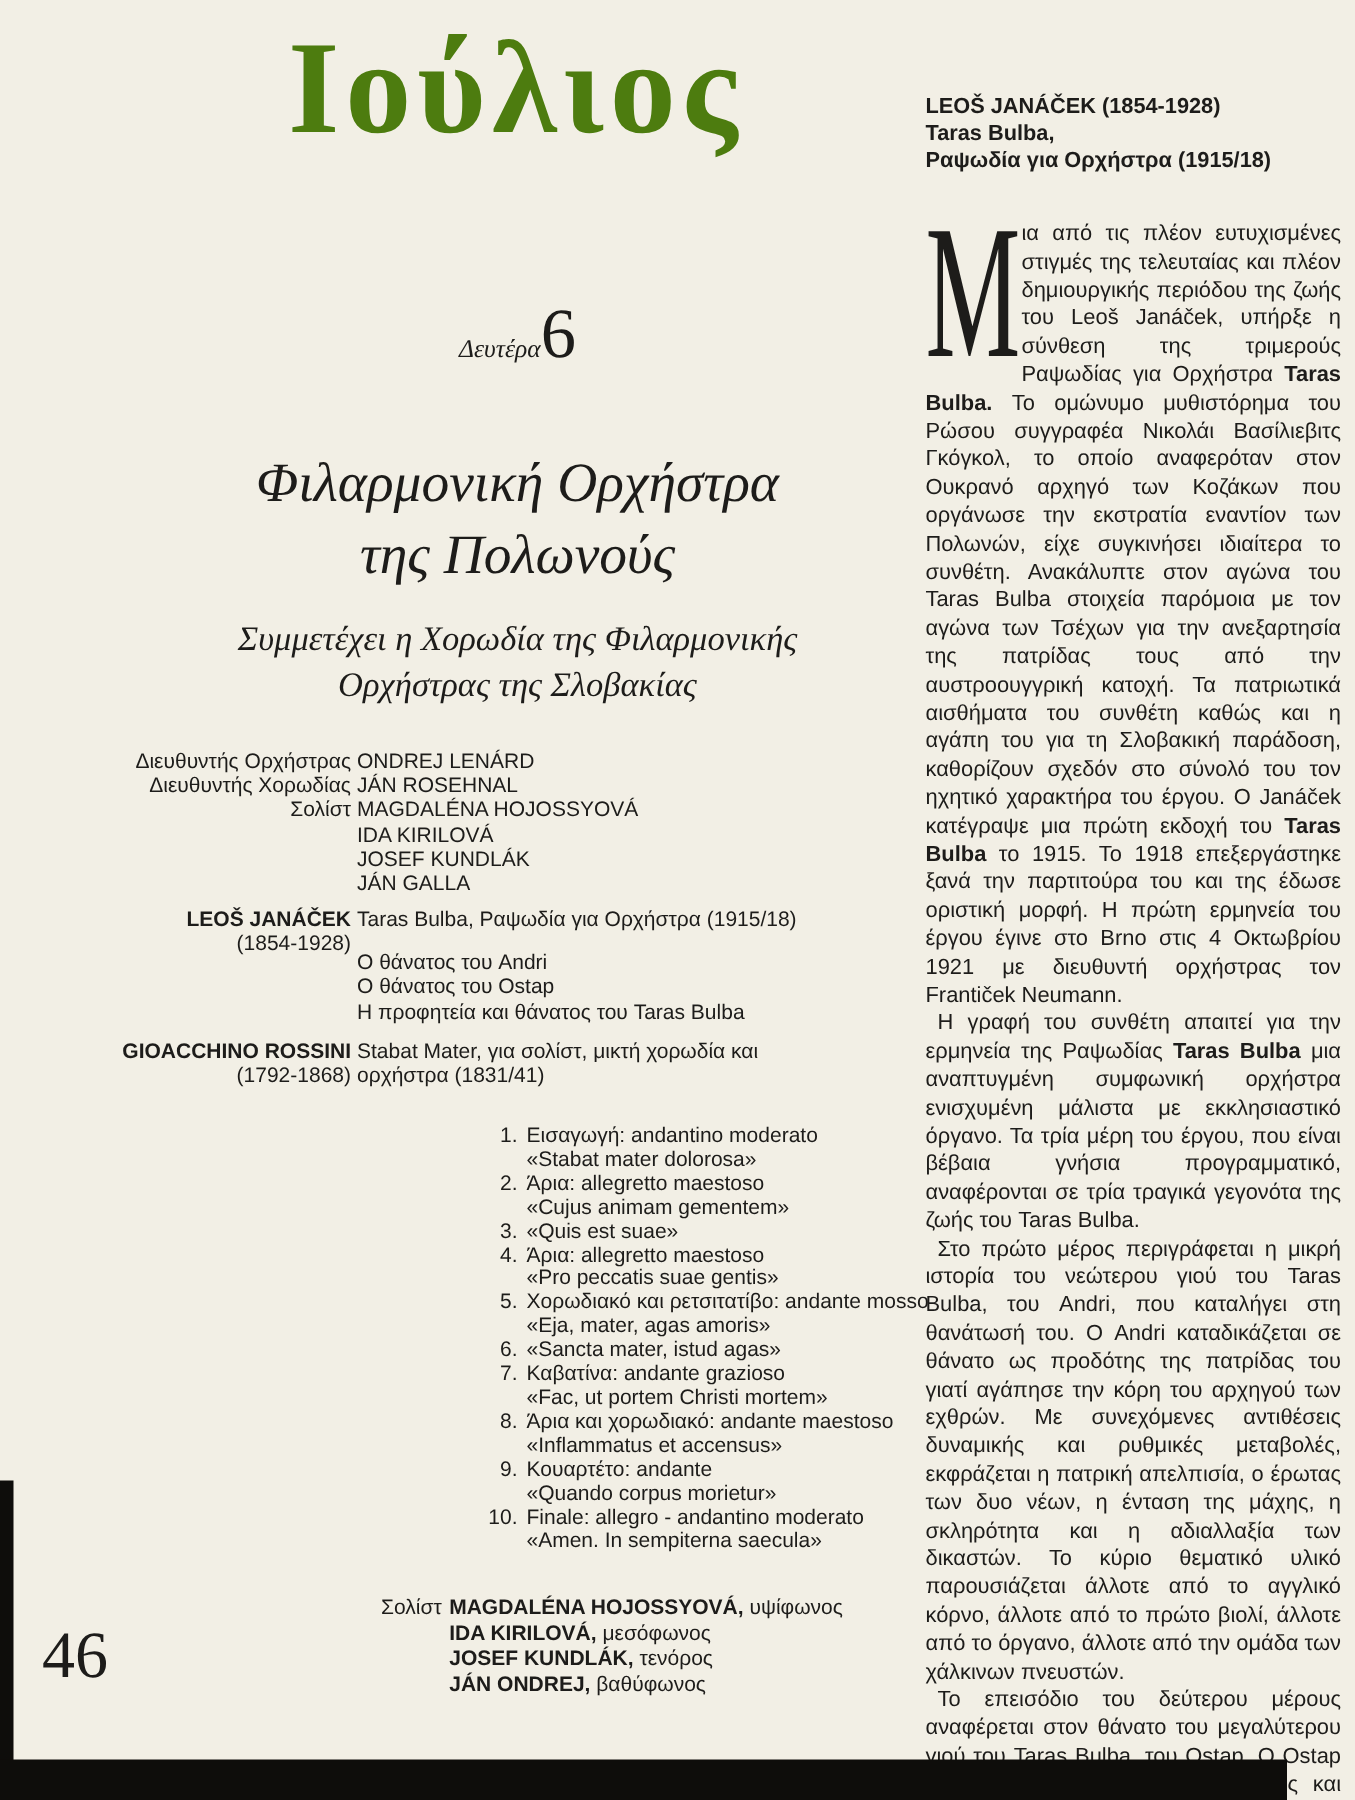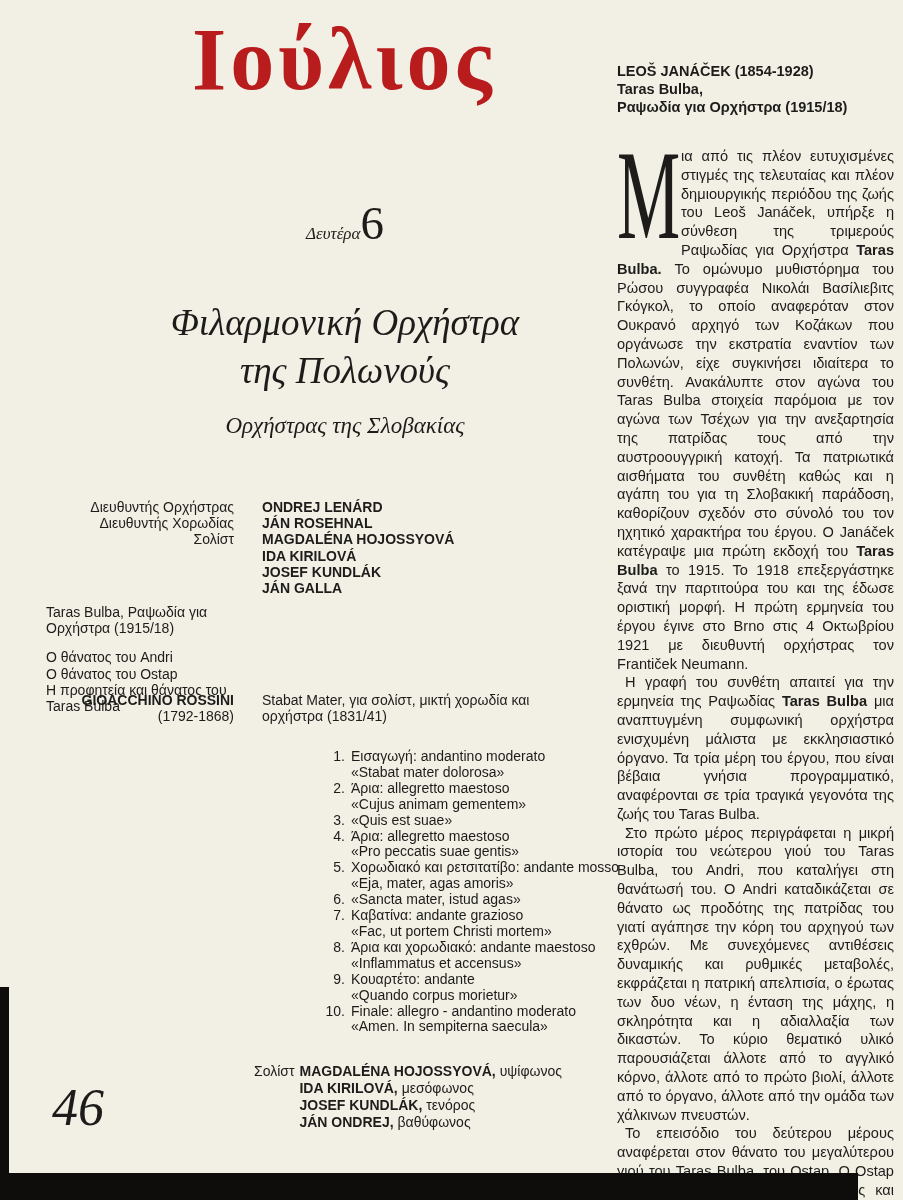--- a/index.html
+++ b/index.html
@@ -8,21 +8,21 @@
     background:#f2efe5;
     font-family:"Liberation Sans","DejaVu Sans",sans-serif;
     color:#1d1c1a;
   }
   .abs{position:absolute;}
 
   
   .month{
     font-family:"Liberation Serif","DejaVu Serif",serif;
     font-weight:bold;font-size:88px;line-height:88px;
-    color:#b91c1c;letter-spacing:4px;
+    color:#4d7c0f;letter-spacing:4px;
   }
 
   
   .head-center{left:65px;width:560px;text-align:center;}
   .dateline{top:196px;}
   .date-name{
     font-family:"Liberation Serif","DejaVu Serif",serif;
     font-style:italic;font-size:17px;
   }
   .date-num{
@@ -35,35 +35,35 @@
     font-style:italic;font-size:37px;line-height:48px;font-weight:400;
   }
   .subtitle{
     top:410px;
     font-family:"Liberation Serif","DejaVu Serif",serif;
     font-style:italic;font-size:23px;line-height:31px;font-weight:400;
   }
 
   
   .prog{font-size:14px;line-height:16.2px;}
-  .grid2{display:grid;grid-template-columns:188px auto;column-gap:28px;}
+  .grid2{display:grid;grid-template-columns:188px auto;column-gap:4px;}
   .lbl{text-align:right;}
-  .val{font-weight:bold;}
+  .val{font-weight:normal;}
   .comp-name{font-weight:bold;text-align:right;}
   .comp-dates{text-align:right;}
   .work-title{max-width:300px;}
   .movements{margin-top:13px;}
   .numlist{margin-top:12px;margin-left:72px;line-height:15.9px;}
   .numitem{display:grid;grid-template-columns:25px auto;column-gap:6px;}
   .num{text-align:right;}
   .soloists{font-size:14px;line-height:17px;display:flex;}
   .soloists .slabel{margin-right:5px;}
   .pagenum{
     font-family:"Liberation Serif","DejaVu Serif",serif;
-    font-style:italic;font-size:52px;margin-left:24px;
+    font-size:44px;
   }
 
   
   .art-head{font-size:14.5px;line-height:18px;font-weight:bold;}
   .art-body{
     width:277px;font-size:14.6px;line-height:18.8px;
     text-align:justify;
   }
   .art-body p{margin:0;}
   .art-body p.ind{text-indent:8px;}
@@ -89,40 +89,45 @@
 <div class="abs head-center dateline">
   <span class="date-name">Δευτέρα</span><span class="date-num">6</span>
 </div>
 
 <div class="abs head-center main-title">
   <div>Φιλαρμονική Ορχήστρα</div>
   <div>της Πολωνούς</div>
 </div>
 
 <div class="abs head-center subtitle">
+  <div>Συμμετέχει η Χορωδία της Φιλαρμονικής</div>
   <div>Ορχήστρας της Σλοβακίας</div>
 </div>
 
 <div class="abs prog grid2" style="left:46px;top:499px;">
   <div class="lbl">Διευθυντής Ορχήστρας</div>
   <div class="val">ONDREJ LENÁRD</div>
   <div class="lbl">Διευθυντής Χορωδίας</div>
   <div class="val">JÁN ROSEHNAL</div>
   <div class="lbl">Σολίστ</div>
   <div class="val">MAGDALÉNA HOJOSSYOVÁ</div>
   <div class="lbl"></div>
   <div class="val">IDA KIRILOVÁ</div>
   <div class="lbl"></div>
   <div class="val">JOSEF KUNDLÁK</div>
   <div class="lbl"></div>
   <div class="val">JÁN GALLA</div>
 </div>
 
 <div class="abs prog grid2" style="left:46px;top:604px;">
   <div>
+    <div class="comp-name">LEOŠ JANÁČEK</div>
+    <div class="comp-dates">(1854-1928)</div>
+  </div>
+  <div>
     <div>Taras Bulba, Ραψωδία για Ορχήστρα (1915/18)</div>
     <div class="movements">
       <div>Ο θάνατος του Andri</div>
       <div>Ο θάνατος του Ostap</div>
       <div>Η προφητεία και θάνατος του Taras Bulba</div>
     </div>
   </div>
 </div>
 
 <div class="abs prog grid2" style="left:46px;top:692px;">

